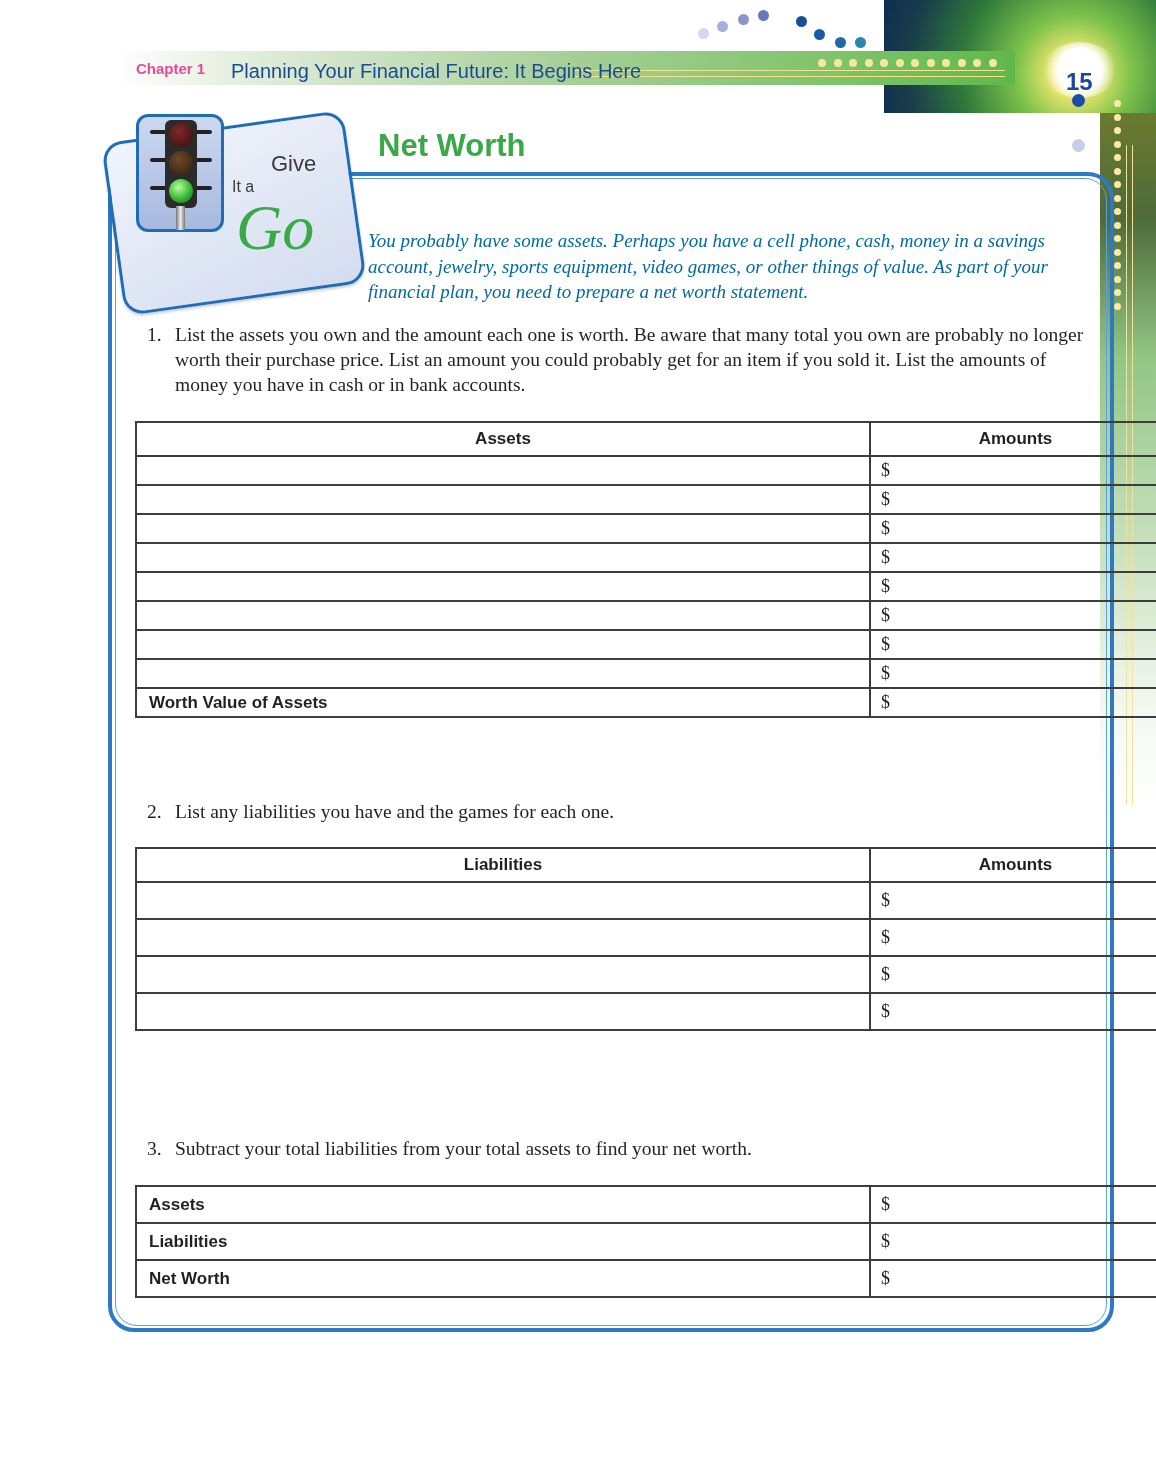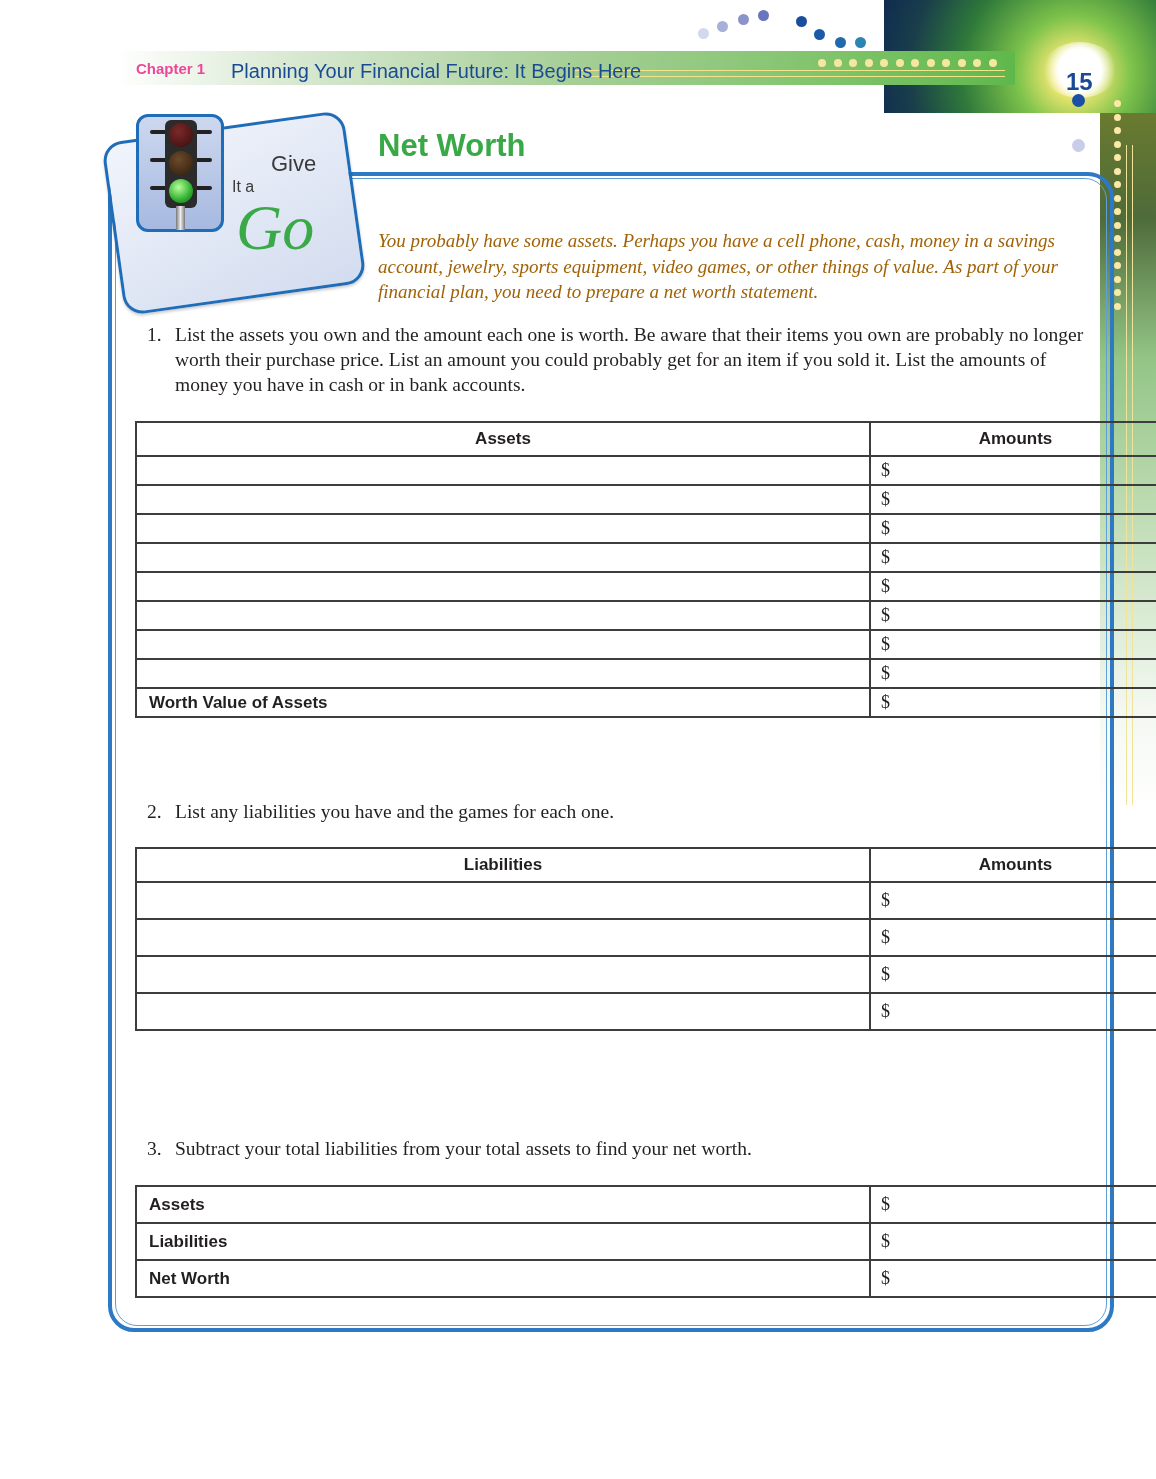--- a/index.html
+++ b/index.html
@@ -49,21 +49,21 @@
     .light.amber { top: 151px; background: radial-gradient(circle at 40% 35%, #6b4a2a, #2f1c0b); }
     .light.green { top: 179px; background: radial-gradient(circle at 40% 35%, #b5ff9a, #2fae2f 60%, #0f6b18); }
     .visor { position: absolute; left: 150px; width: 62px; height: 4px; background: #222; border-radius: 2px; }
     .badge-give { position: absolute; left: 232px; top: 151px; font-family: Liberation Sans, sans-serif; font-size: 22px; color: #3a3a3a; margin-left: 39px; }
     .badge-ita { position: absolute; left: 232px; top: 178px; font-family: "Liberation Sans", sans-serif; font-size: 16px; color: #3a3a3a; }
     .badge-go { position: absolute; left: 236px; top: 196px; font-family: "Liberation Serif", serif; font-style: italic; font-size: 64px; color: #3aaa48; line-height: 1; }
 
     
     .title { position: absolute; left: 378px; top: 128px; font-family: "Liberation Sans", sans-serif; font-weight: bold; font-size: 31px; color: #39a846; }
     .title-rule { position: absolute; left: 378px; top: 173px; width: 710px; height: 0; border-top: 1px solid #2d79c4; }
-    .intro { position: absolute; left: 378px; top: 228px; width: 720px; font-style: italic; font-size: 19px; line-height: 25.5px; color: #a16207; }
+    .intro { position: absolute; left: 368px; top: 228px; width: 720px; font-style: italic; font-size: 19px; line-height: 25.5px; color: #0369a1; }
 
     .question { position: absolute; left: 147px; width: 940px; font-size: 19.5px; line-height: 25px; }
     .question .num { position: absolute; left: 0; top: 0; }
     .question .text { display: block; padding-left: 28px; }
 
     
     table.ws { position: absolute; left: 135px; width: 1027px; border-collapse: collapse; padding-left: 12px; }
     table.ws td, table.ws th { border: 2px solid #3d3d3d; padding: 0 12px; height: 27px; vertical-align: middle; }
     table.ws th { font-family: "Liberation Sans", sans-serif; font-weight: bold; font-size: 17px; text-align: center; height: 32px; }
     table.ws td.label { font-family: "Liberation Sans", sans-serif; font-weight: bold; font-size: 17px; }
@@ -146,21 +146,21 @@
 <span class="badge-give">Give</span>
 <span class="badge-ita">It a</span>
 <span class="badge-go">Go</span>
 
 <h1 class="title" style="margin:0;">Net Worth</h1>
 <div class="title-rule"></div>
 <p class="intro" style="margin:0;">You probably have some assets. Perhaps you have a cell phone, cash, money in a savings account, jewelry, sports equipment, video games, or other things of value. As part of your financial plan, you need to prepare a net worth statement.</p>
 
 <div class="question" style="top:322px;">
   <span class="num">1.</span>
-  <span class="text">List the assets you own and the amount each one is worth. Be aware that their items you own are probably no longer worth their purchase price. List an amount you could probably get for an item if you sold it. List the amounts of money you have in cash or in bank accounts.</span>
+  <span class="text">List the assets you own and the amount each one is worth. Be aware that many total you own are probably no longer worth their purchase price. List an amount you could probably get for an item if you sold it. List the amounts of money you have in cash or in bank accounts.</span>
 </div>
 
 <table class="ws" style="top:421px;">
   <colgroup>
       <col class="c1">
       <col>
     </colgroup>
   <tbody>
       <tr>
     <th>Assets</th>

